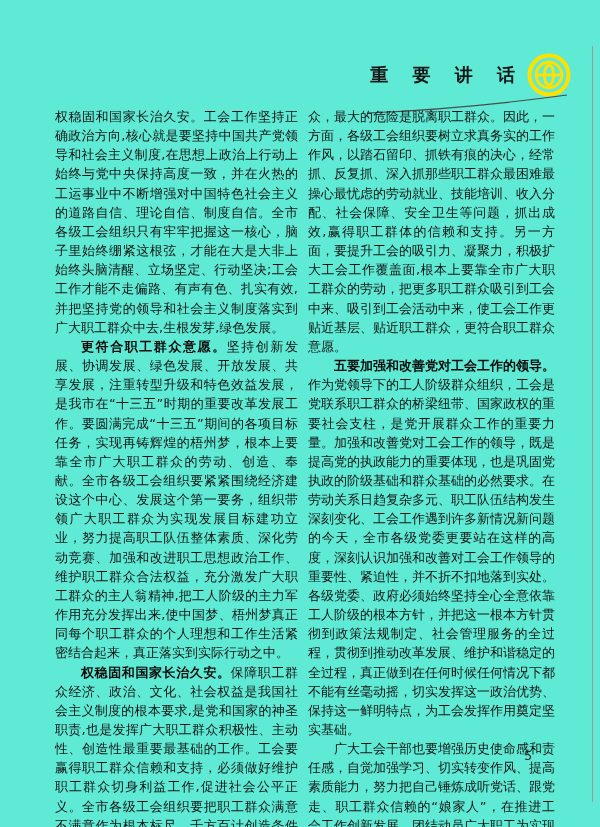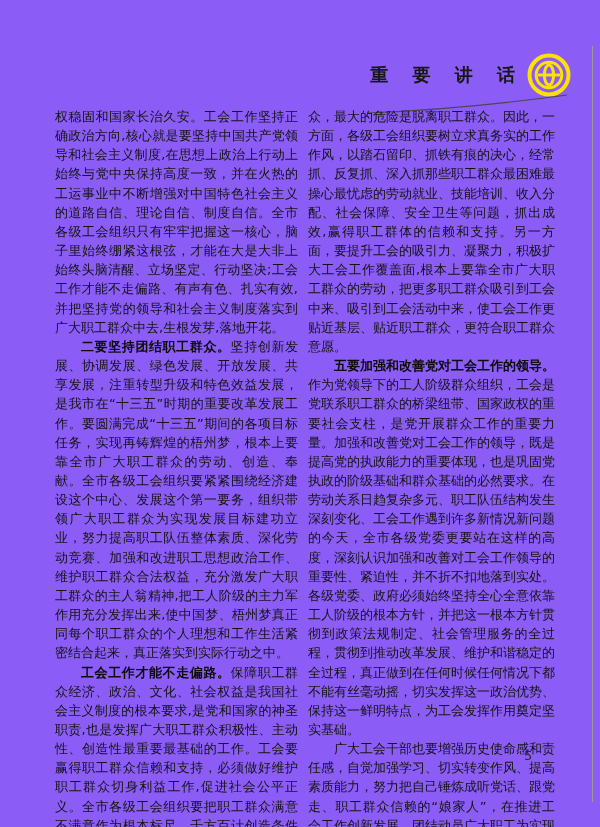--- a/index.html
+++ b/index.html
@@ -5,21 +5,21 @@
   html, body { margin: 0; padding: 0; }
   body {
     width: 600px; height: 827px;
     background: #f2f2f0;
     font-family: "DejaVu Sans", sans-serif;
     position: relative;
   }
   .page {
     position: absolute; left: 0; top: 0;
     width: 600px; height: 827px;
-    background: #8b5cf6;
+    background: #5eead4;
     overflow: hidden;
   }
   .edge-line {
     position: absolute; left: 592px; top: 46px;
     width: 1px; height: 756px;
     background: #9a9a96;
   }
   .header {
     position: absolute; top: 52px; right: 28px;
     display: flex; align-items: center;
@@ -69,23 +69,23 @@
       <ellipse cx="23" cy="23" rx="4.6" ry="10" fill="none" stroke="#FFE100" stroke-width="3"></ellipse>
       <line x1="12" y1="23" x2="34" y2="23" stroke="#FFE100" stroke-width="3"></line>
     </svg>
   </div>
 
   <svg class="swoosh" viewBox="0 0 205 24" aria-hidden="true">
     <path d="M 2 21 Q 100 17 202 3" fill="none" stroke="#4a4a4a" stroke-width="1.1"></path>
   </svg>
 
   <div class="col col-left">
-    <p><span class="lead"></span><span>权稳固和国家长治久安。工会工作坚持正确政治方向,核心就是要坚持中国共产党领导和社会主义制度,在思想上政治上行动上始终与党中央保持高度一致，并在火热的工运事业中不断增强对中国特色社会主义的道路自信、理论自信、制度自信。全市各级工会组织只有牢牢把握这一核心，脑子里始终绷紧这根弦，才能在大是大非上始终头脑清醒、立场坚定、行动坚决;工会工作才能不走偏路、有声有色、扎实有效,并把坚持党的领导和社会主义制度落实到广大职工群众中去,生根发芽,落地开花。</span></p>
-    <p class="indent"><span class="lead">二要坚持团结职工群众。</span><span>坚持创新发展、协调发展、绿色发展、开放发展、共享发展，注重转型升级和特色效益发展，是我市在“十三五”时期的重要改革发展工作。要圆满完成“十三五”期间的各项目标任务，实现再铸辉煌的梧州梦，根本上要靠全市广大职工群众的劳动、创造、奉献。全市各级工会组织要紧紧围绕经济建设这个中心、发展这个第一要务，组织带领广大职工群众为实现发展目标建功立业，努力提高职工队伍整体素质、深化劳动竞赛、加强和改进职工思想政治工作、维护职工群众合法权益，充分激发广大职工群众的主人翁精神,把工人阶级的主力军作用充分发挥出来,使中国梦、梧州梦真正同每个职工群众的个人理想和工作生活紧密结合起来，真正落实到实际行动之中。</span></p>
-    <p class="indent"><span class="lead">工会工作才能不走偏路。</span><span>保障职工群众经济、政治、文化、社会权益是我国社会主义制度的根本要求,是党和国家的神圣职责,也是发挥广大职工群众积极性、主动性、创造性最重要最基础的工作。工会要赢得职工群众信赖和支持，必须做好维护职工群众切身利益工作,促进社会公平正义。全市各级工会组织要把职工群众满意不满意作为根本标尺，千方百计创造条件加快解决一些职工群众在工作、生活、学习等方面的困难，让职工群众真正感受到工会组织是真正的“职工之家”。同时，也要教育和引导职工群众充分发扬识大体、顾大局的光荣传统，正确认识和对待改革发展过程中利益关系和利益格局的调整，依法表达合理诉求，自觉维护社会和谐稳定。</span></p>
+    <p><span class="lead"></span><span>权稳固和国家长治久安。工会工作坚持正确政治方向,核心就是要坚持中国共产党领导和社会主义制度,在思想上政治上行动上始终与党中央保持高度一致，并在火热的工运事业中不断增强对中国特色社会主义的道路自信、理论自信、制度自信。全市各级工会组织只有牢牢把握这一核心，脑子里始终绷紧这根弦，才能在大是大非上始终头脑清醒、立场坚定、行动坚决;工会工作才能不走偏路、有声有色、扎实有效,并把坚持党的领导和社会主义制度落实到广大职工群众中去,生根发芽,绿色发展。</span></p>
+    <p class="indent"><span class="lead">更符合职工群众意愿。</span><span>坚持创新发展、协调发展、绿色发展、开放发展、共享发展，注重转型升级和特色效益发展，是我市在“十三五”时期的重要改革发展工作。要圆满完成“十三五”期间的各项目标任务，实现再铸辉煌的梧州梦，根本上要靠全市广大职工群众的劳动、创造、奉献。全市各级工会组织要紧紧围绕经济建设这个中心、发展这个第一要务，组织带领广大职工群众为实现发展目标建功立业，努力提高职工队伍整体素质、深化劳动竞赛、加强和改进职工思想政治工作、维护职工群众合法权益，充分激发广大职工群众的主人翁精神,把工人阶级的主力军作用充分发挥出来,使中国梦、梧州梦真正同每个职工群众的个人理想和工作生活紧密结合起来，真正落实到实际行动之中。</span></p>
+    <p class="indent"><span class="lead">权稳固和国家长治久安。</span><span>保障职工群众经济、政治、文化、社会权益是我国社会主义制度的根本要求,是党和国家的神圣职责,也是发挥广大职工群众积极性、主动性、创造性最重要最基础的工作。工会要赢得职工群众信赖和支持，必须做好维护职工群众切身利益工作,促进社会公平正义。全市各级工会组织要把职工群众满意不满意作为根本标尺，千方百计创造条件加快解决一些职工群众在工作、生活、学习等方面的困难，让职工群众真正感受到工会组织是真正的“职工之家”。同时，也要教育和引导职工群众充分发扬识大体、顾大局的光荣传统，正确认识和对待改革发展过程中利益关系和利益格局的调整，依法表达合理诉求，自觉维护社会和谐稳定。</span></p>
 
   </div>
 
   <div class="col col-right">
     <p><span class="lead"></span><span>众，最大的危险是脱离职工群众。因此，一方面，各级工会组织要树立求真务实的工作作风，以踏石留印、抓铁有痕的决心，经常抓、反复抓、深入抓那些职工群众最困难最操心最忧虑的劳动就业、技能培训、收入分配、社会保障、安全卫生等问题，抓出成效,赢得职工群体的信赖和支持。另一方面，要提升工会的吸引力、凝聚力，积极扩大工会工作覆盖面,根本上要靠全市广大职工群众的劳动，把更多职工群众吸引到工会中来、吸引到工会活动中来，使工会工作更贴近基层、贴近职工群众，更符合职工群众意愿。</span></p>
     <p class="indent"><span class="lead">五要加强和改善党对工会工作的领导。</span><span>作为党领导下的工人阶级群众组织，工会是党联系职工群众的桥梁纽带、国家政权的重要社会支柱，是党开展群众工作的重要力量。加强和改善党对工会工作的领导，既是提高党的执政能力的重要体现，也是巩固党执政的阶级基础和群众基础的必然要求。在劳动关系日趋复杂多元、职工队伍结构发生深刻变化、工会工作遇到许多新情况新问题的今天，全市各级党委更要站在这样的高度，深刻认识加强和改善对工会工作领导的重要性、紧迫性，并不折不扣地落到实处。各级党委、政府必须始终坚持全心全意依靠工人阶级的根本方针，并把这一根本方针贯彻到政策法规制定、社会管理服务的全过程，贯彻到推动改革发展、维护和谐稳定的全过程，真正做到在任何时候任何情况下都不能有丝毫动摇，切实发挥这一政治优势、保持这一鲜明特点，为工会发挥作用奠定坚实基础。</span></p>
     <p class="indent"><span class="lead"></span><span>广大工会干部也要增强历史使命感和责任感，自觉加强学习、切实转变作风、提高素质能力，努力把自己锤炼成听党话、跟党走、职工群众信赖的“娘家人”，在推进工会工作创新发展、团结动员广大职工为实现中国梦而奋斗的历史进程中展示风采、彰显作为。</span></p>
 
   </div>
 

